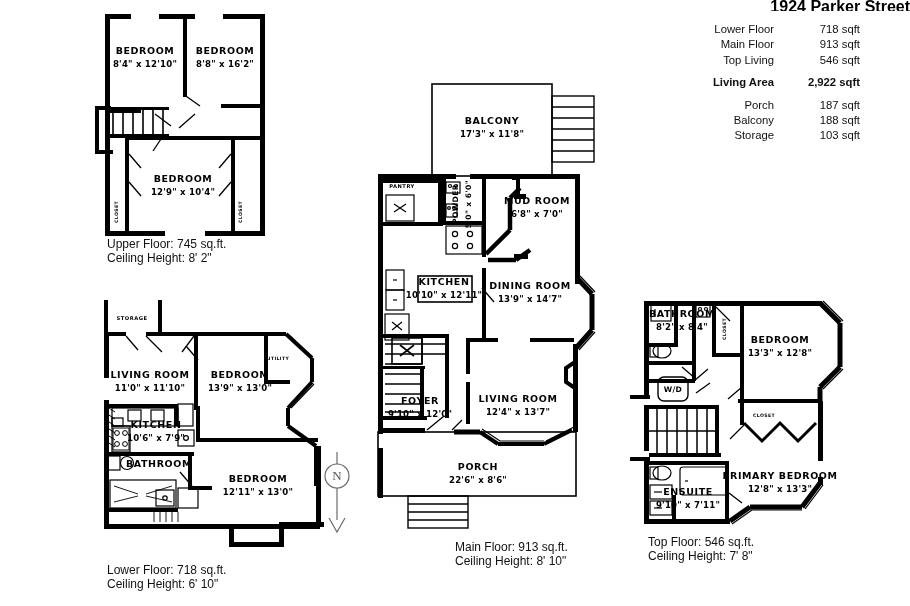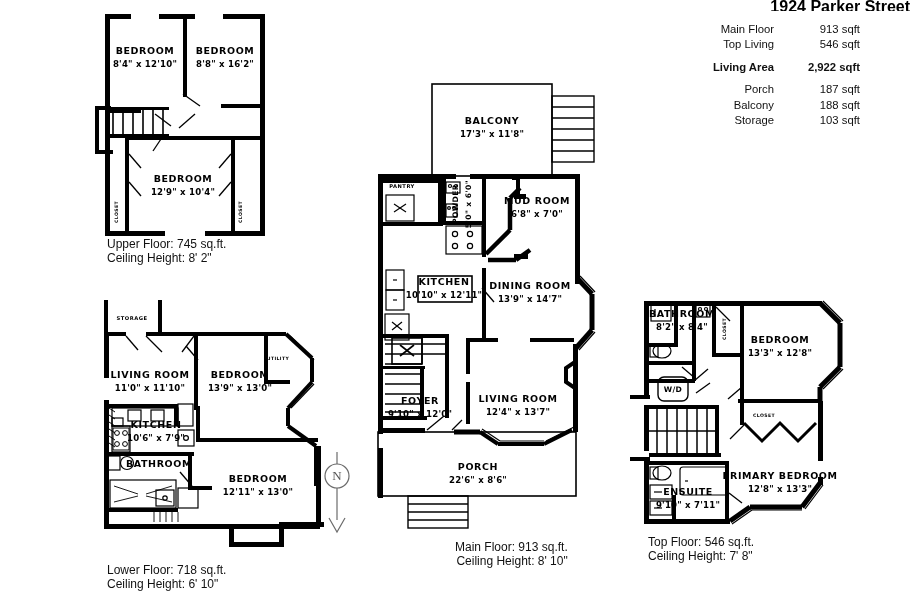--- a/index.html
+++ b/index.html
@@ -69,20 +69,24 @@
   #compass{position:absolute;left:318px;top:452px;width:38px;height:86px;}
 </style>
 </head>
 <body>
 
 <div id="spec-panel">
   <div id="spec-title">1924 Parker Street</div>
 
   <table class="spec-table">
     <tbody>
+        <tr>
+      <td class="k">Lower Floor</td>
+      <td class="v">718 sqft</td>
+    </tr>
     <tr>
       <td class="k">Main Floor</td>
       <td class="v">913 sqft</td>
     </tr>
     <tr>
       <td class="k">Top Living</td>
       <td class="v">546 sqft</td>
     </tr>
     <tr class="spec-gap">
           <td></td>
@@ -489,21 +493,21 @@
   <text class="room-dim" x="160" y="220">13'9" x 14'7"</text>
   <text class="room-name" x="50" y="322">FOYER</text>
   <text class="room-dim" x="50" y="335">9'10" x 12'0"</text>
   <text class="room-name" x="148" y="320">LIVING ROOM</text>
   <text class="room-dim" x="148" y="333">12'4" x 13'7"</text>
   <text class="room-name" x="108" y="388">PORCH</text>
   <text class="room-dim" x="108" y="401">22'6" x 8'6"</text>
 </svg>
 </div>
 
-<div class="caption" style="left:455px;top:540px;text-align:right;">
+<div class="caption" style="left:455px;top:540px;">
   <div>Main Floor: 913 sq.ft.</div>
   <div>Ceiling Height: 8' 10"</div>
 </div>
 
 <div class="plan" style="left:630px;top:295px;">
 <svg width="225" height="240" viewBox="0 0 225 240">
   <g fill="#000">
 
     <rect x="14" y="6" width="178" height="5"></rect>
 

